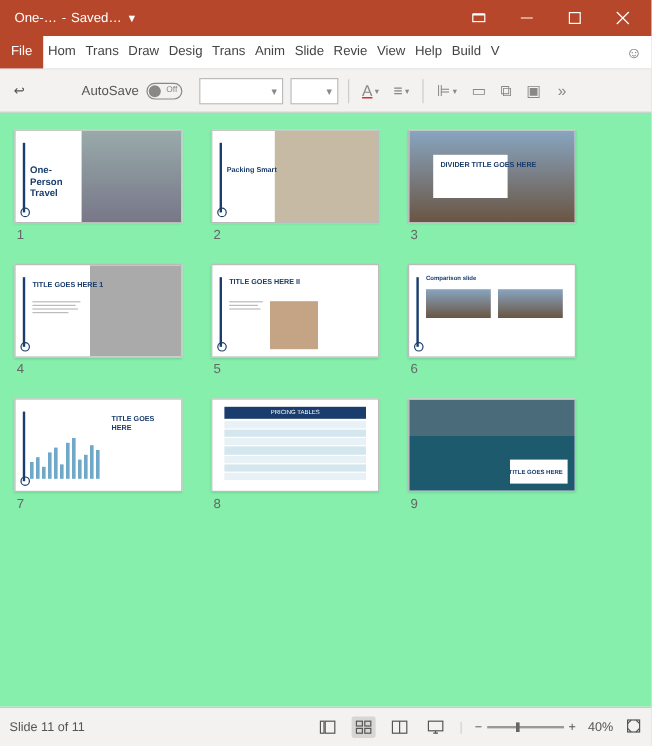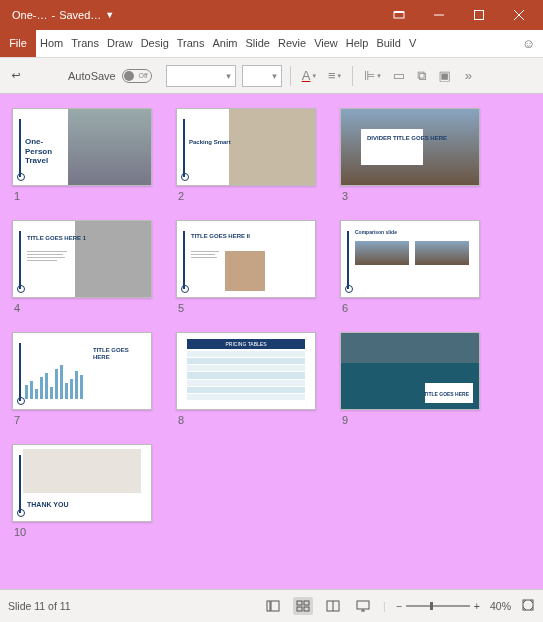--- a/index.html
+++ b/index.html
@@ -26,21 +26,21 @@
 .ribbonbar .toggle::before { content: ""; position: absolute; left: 1px; top: 1px; width: 10px; height: 10px; border-radius: 50%; background: #888; }
 .ribbonbar .combo { height: 22px; border: 1px solid #bbb; background: #fff; display: flex; align-items: center; justify-content: flex-end; padding: 0 4px; font-size: 9px; color: #888; }
 .ribbonbar .combo.font { width: 70px; margin-left: 8px; }
 .ribbonbar .combo.size { width: 40px; }
 .ribbonbar .tbtn { display: flex; align-items: center; gap: 2px; padding: 2px 3px; border-radius: 2px; color: #888; font-size: 13px; }
 .ribbonbar .tbtn .dd { font-size: 7px; }
 .ribbonbar .sep { width: 1px; height: 20px; background: #ccc; margin: 0 2px; }
 .ribbonbar .underline-a { text-decoration: underline; text-decoration-color: #cc0000; }
 .ribbonbar .overflow { margin-left: 2px; }
 
-.slidesorter { flex: 1; background: #f0abfc; overflow: auto; padding: 14px 12px; }
+.slidesorter { flex: 1; background: #86efac; overflow: auto; padding: 14px 12px; }
 .grid { display: grid; grid-template-columns: repeat(3, 140px); column-gap: 24px; row-gap: 18px; }
 .thumbwrap { display: flex; flex-direction: column; gap: 4px; }
 .thumb { width: 140px; height: 78px; background: #fff; border: 1px solid #bbb; box-shadow: 0 1px 2px rgba(0,0,0,.15); position: relative; overflow: hidden; }
 .num { font-size: 11px; color: #666; padding-left: 2px; }
 
 .cursor-line { position: absolute; width: 2px; height: 90px; background: #c43e1c; }
 .cursor-line::before, .cursor-line::after { content: ""; position: absolute; left: -3px; width: 8px; height: 2px; background: #c43e1c; }
 .cursor-line::before { top: 0; }
 .cursor-line::after { bottom: 0; }
 
@@ -298,29 +298,20 @@
 
     <div class="thumbwrap">
       <div class="thumb s9">
         <div class="img-bg"></div>
         <div class="white-card"></div>
         <div class="title-sm">TITLE GOES HERE</div>
       </div>
       <div class="num">9</div>
     </div>
 
-    <div class="thumbwrap">
-      <div class="thumb s10">
-        <div class="img-bg"></div>
-        <div class="leftbar"></div>
-        <div class="title-sm">THANK YOU</div>
-        <div class="logo"></div>
-      </div>
-      <div class="num">10</div>
-    </div>
 
 
   </div>
 </div>
 
 <div class="statusbar">
   <span>Slide 11 of 11</span>
   <div class="spacer"></div>
   <div class="viewbtn">
     <svg viewBox="0 0 14 12">

